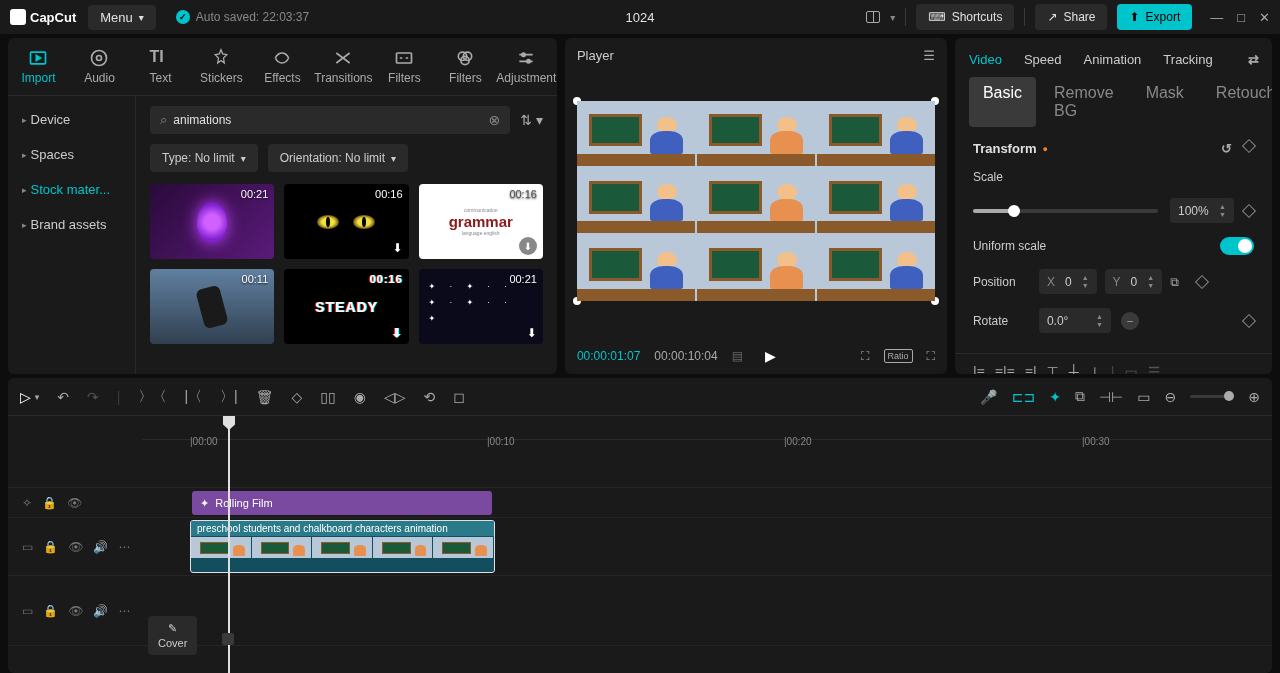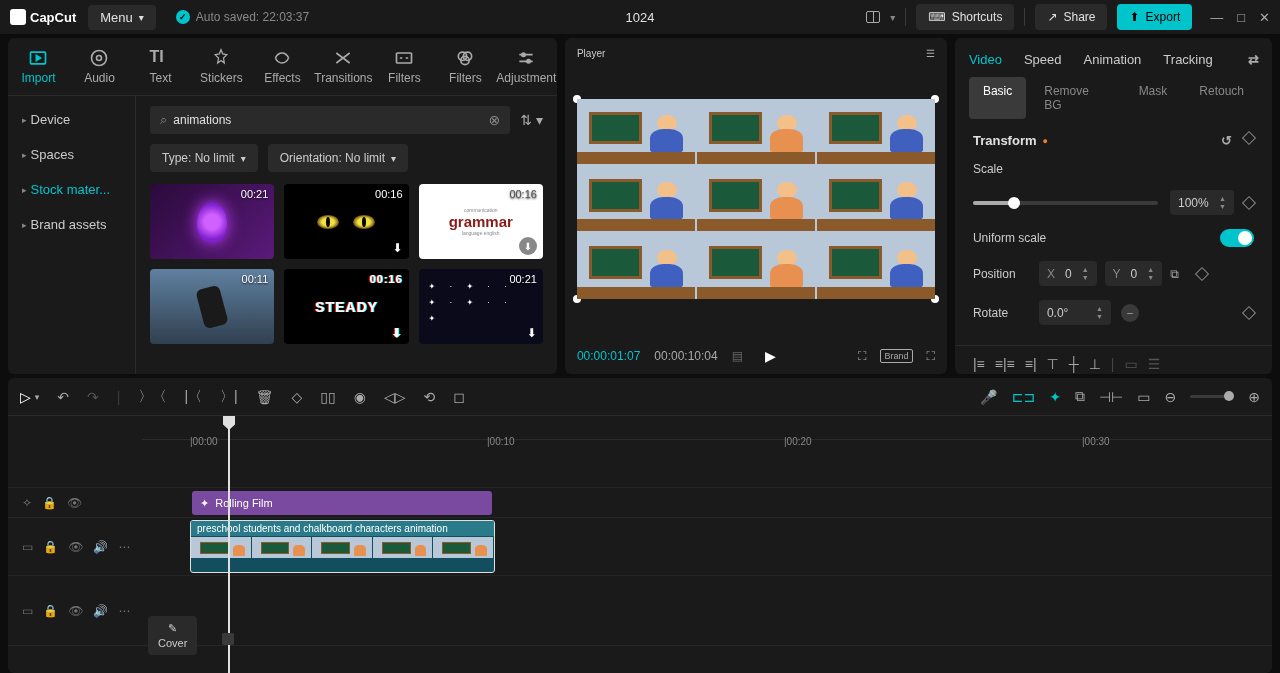--- a/index.html
+++ b/index.html
@@ -53,21 +53,21 @@
 .card.grammar .bg{font-size:5px;color:#888;line-height:1.2;text-align:center}
 .card.grammar .main-word{color:#8b1a1a;font-weight:bold;font-size:15px}
 .card.remote{background:linear-gradient(180deg,#6080a0,#304050);display:flex;align-items:center;justify-content:center}
 .card.remote::after{content:'';width:24px;height:40px;background:#1a1a1a;border-radius:6px;transform:rotate(-15deg)}
 .card.steady{background:#000;display:flex;align-items:center;justify-content:center;color:#fff;font-weight:bold;font-size:14px;letter-spacing:1px}
 .card.steady span{text-shadow:-1px 0 #f00,1px 0 #0ff}
 .card.sparkle{background:#0a0a1a;position:relative}
 .card.sparkle::before{content:'✦ · ✦ · · ✦ · ✦ · · ✦';position:absolute;inset:0;color:#fff;font-size:8px;padding:10px;letter-spacing:6px;line-height:2}
 
 .player{flex:1;background:#1a1a1a;border-radius:6px;display:flex;flex-direction:column;padding:10px 12px}
-.player-hdr{display:flex;align-items:center;justify-content:space-between;margin-bottom:10px;font-size:10px;color:#ccc}
+.player-hdr{display:flex;align-items:center;justify-content:space-between;margin-bottom:10px;font-size:13px;color:#ccc}
 .burger{color:#aaa;cursor:pointer}
 .canvas{flex:1;position:relative;display:flex;align-items:center;justify-content:center}
 .frame{position:relative;width:358px;height:200px;background:#b8c8d8}
 .handle{position:absolute;width:8px;height:8px;background:#fff;border-radius:50%}
 .h-tl{top:-4px;left:-4px}.h-tr{top:-4px;right:-4px}.h-bl{bottom:-4px;left:-4px}.h-br{bottom:-4px;right:-4px}
 .tiles{position:absolute;inset:0;display:grid;grid-template-columns:repeat(3,1fr);grid-template-rows:repeat(3,1fr);gap:2px}
 .tile{position:relative;background:#b8c8d8;overflow:hidden}
 .board{position:absolute;left:10%;top:20%;width:45%;height:50%;background:#1a5a3a;border:3px solid #8b5a2b}
 .kid{position:absolute;right:10%;bottom:5%;width:28%;height:70%}
 .kid-head{width:60%;height:35%;background:#f4c08a;border-radius:50%;margin:0 auto}
@@ -82,21 +82,21 @@
 .pc-right{margin-left:auto;display:flex;gap:14px;color:#aaa}
 .pc-right span{cursor:pointer}
 .ratio-box{border:1px solid #aaa;padding:1px 3px;font-size:9px;border-radius:2px}
 
 .inspector{width:320px;background:#1a1a1a;border-radius:6px;padding:0;overflow:hidden;display:flex;flex-direction:column}
 .insp-tabs{display:flex;padding:14px 14px 10px;gap:22px;font-size:13px}
 .insp-tab{color:#ccc;cursor:pointer;font-weight:500}
 .insp-tab.active{color:#00c4cc}
 .insp-tabs .more{margin-left:auto;color:#aaa;font-weight:bold;letter-spacing:-1px}
 .sub-tabs{display:flex;padding:0 14px 14px;gap:4px}
-.sub-tab{padding:7px 14px;border-radius:4px;font-size:12px;color:#888;cursor:pointer}
+.sub-tab{padding:7px 14px;border-radius:4px;font-size:16px;color:#888;cursor:pointer}
 .sub-tab.active{background:#3a3a3a;color:#fff}
 .section{padding:0 18px}
 .sec-hdr{display:flex;align-items:center;gap:6px;font-size:13px;font-weight:700;margin-bottom:14px}
 .sec-hdr .ctrls{margin-left:auto;display:flex;gap:12px;color:#aaa}
 .prop{display:flex;align-items:center;margin-bottom:14px;font-size:12px;color:#ccc}
 .prop-label{width:66px}
 .slider{flex:1;height:4px;background:#3a3a3a;border-radius:2px;position:relative;margin-right:12px}
 .slider-fill{position:absolute;left:0;top:0;bottom:0;width:22%;background:#aaa;border-radius:2px}
 .slider-thumb{position:absolute;left:22%;top:50%;transform:translate(-50%,-50%);width:12px;height:12px;background:#fff;border-radius:50%;cursor:pointer}
 .num-in{background:#2a2a2a;border-radius:4px;padding:5px 8px;display:flex;align-items:center;gap:6px;font-size:12px;min-width:64px;justify-content:space-between}
@@ -396,21 +396,21 @@
         </div>
       </div>
     </div>
     <div class="player-ctrl">
       <span class="tc-cur">00:00:01:07</span>
       <span class="tc-dur">00:00:10:04</span>
       <span style="color:#666">▤</span>
       <span class="play">▶</span>
       <div class="pc-right">
         <span>⛶</span>
-        <span class="ratio-box">Brand</span>
+        <span class="ratio-box">Ratio</span>
         <span>⛶</span>
       </div>
     </div>
   </div>
 
   <div class="inspector">
     <div class="insp-tabs">
       <span class="insp-tab active">Video</span>
       <span class="insp-tab">Speed</span>
       <span class="insp-tab">Animation</span>

